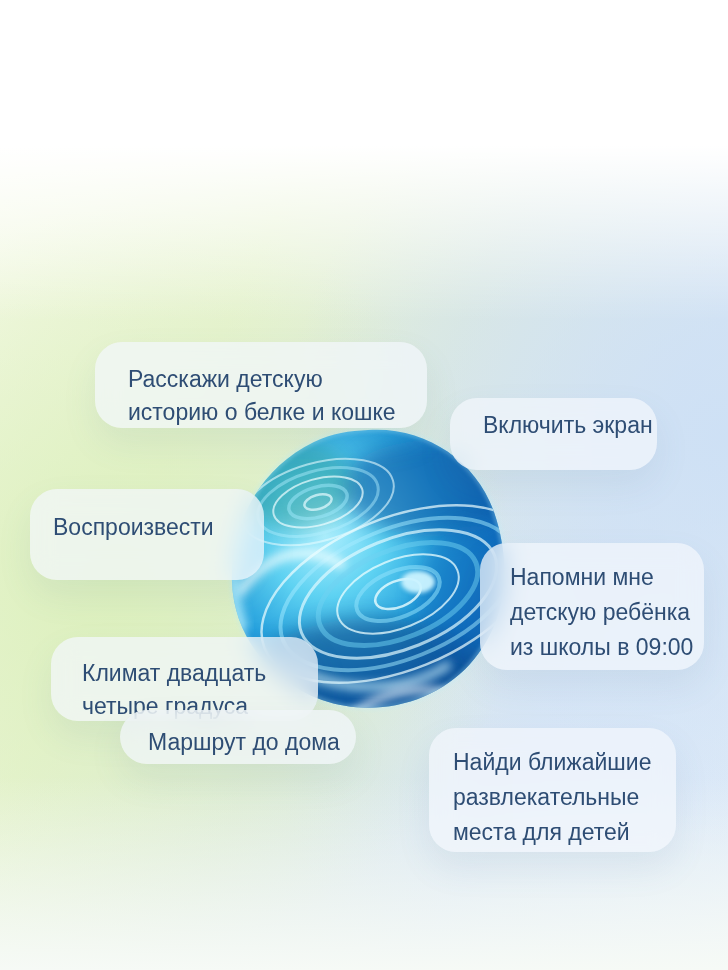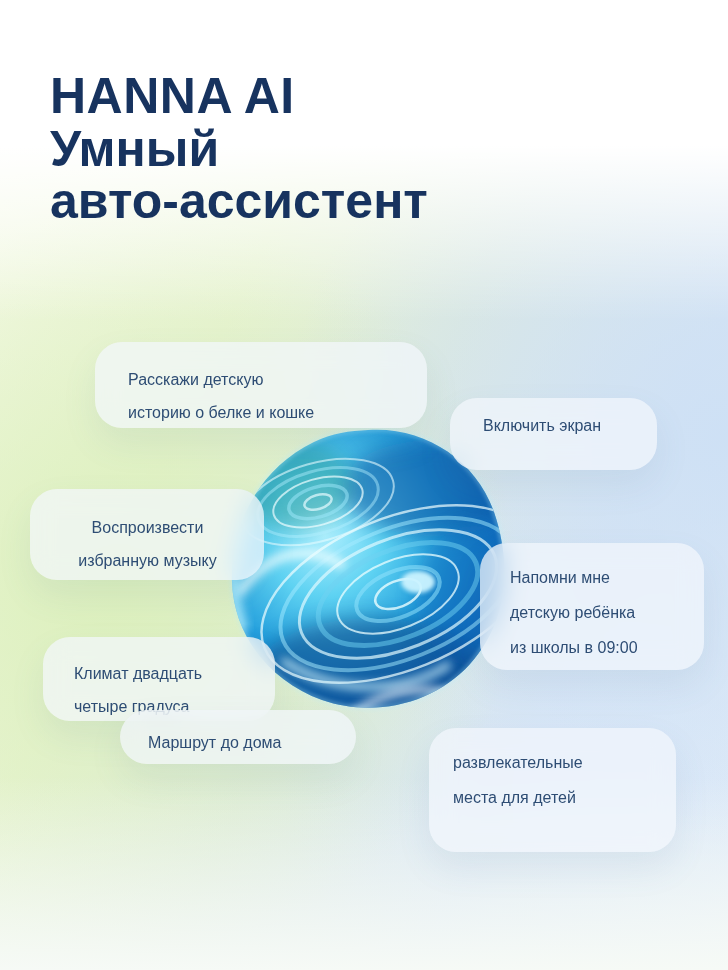--- a/index.html
+++ b/index.html
@@ -63,48 +63,41 @@
     z-index: 1;
   }
 
   
   .bubble {
     position: absolute;
     z-index: 2;
     background: rgba(242,247,252,0.72);
     border-radius: 27px;
     color: #2e4d74;
-    font-size: 16px;
+    font-size: 23px;
     line-height: 33px;
     box-shadow: 0 16px 34px rgba(90,125,160,0.10);
     backdrop-filter: blur(12px);
     -webkit-backdrop-filter: blur(12px);
   }
   .bubble .line { display: block; white-space: nowrap; }
 
   .b-story    { left: 95px;  top: 342px; width: 332px; height: 86px;  padding: 21px 30px 0 33px; }
   .b-screen   { left: 450px; top: 398px; width: 207px; height: 72px;  padding: 11px 28px 0 33px; }
-  .b-music    { left: 30px;  top: 489px; width: 234px; height: 91px;  padding: 22px 22px 0 23px; text-align: center; }
+  .b-music    { left: 30px;  top: 489px; width: 234px; height: 91px;  padding: 22px 22px 0 23px; }
   .b-reminder { left: 480px; top: 543px; width: 224px; height: 127px; padding: 17px 28px 0 30px; line-height: 35px; }
-  .b-climate  { left: 43px;  top: 637px; width: 232px; height: 84px;  padding: 20px 24px 0 31px; }
+  .b-climate  { left: 51px;  top: 637px; width: 267px; height: 84px;  padding: 20px 24px 0 31px; }
   .b-route    { left: 120px; top: 710px; width: 236px; height: 54px;  padding: 16px 24px 0 28px; border-radius: 30px; }
   .b-places   { left: 429px; top: 728px; width: 247px; height: 124px; padding: 17px 20px 0 24px; line-height: 35px; }
 </style>
 </head>
 <body>
 
 <div class="stage">
 
-  <header class="title-block">
-    <div class="brand">HANNA AI</div>
-    <div>
-      <span class="subtitle-line">Умный</span>
-      <span class="subtitle-line">авто-ассистент</span>
-    </div>
-  </header>
 
   <div class="orb-glow"></div>
 
   <svg class="orb" width="292" height="292" viewBox="0 0 292 292" aria-hidden="true">
     <defs>
       <radialGradient id="gBase" cx="0.34" cy="0.38" r="0.78">
         <stop offset="0" stop-color="#aeeffe"></stop>
         <stop offset="0.28" stop-color="#5ed2f2"></stop>
         <stop offset="0.55" stop-color="#25a0dd"></stop>
         <stop offset="0.8" stop-color="#1173c4"></stop>
@@ -165,36 +158,36 @@
     <span class="line">Расскажи детскую</span>
     <span class="line">историю о белке и кошке</span>
   </div>
 
   <div class="bubble b-screen">
     <span class="line">Включить экран</span>
   </div>
 
   <div class="bubble b-music">
     <span class="line">Воспроизвести</span>
-    <span class="line">избранную музыку</span>
   </div>
 
   <div class="bubble b-reminder">
     <span class="line">Напомни мне</span>
     <span class="line">детскую ребёнка</span>
     <span class="line">из школы в 09:00</span>
   </div>
 
   <div class="bubble b-climate">
     <span class="line">Климат двадцать</span>
     <span class="line">четыре градуса</span>
   </div>
 
   <div class="bubble b-route">
     <span class="line">Маршрут до дома</span>
   </div>
 
   <div class="bubble b-places">
+    <span class="line">Найди ближайшие</span>
     <span class="line">развлекательные</span>
     <span class="line">места для детей</span>
   </div>
 
 </div>
 
 </body></html>

